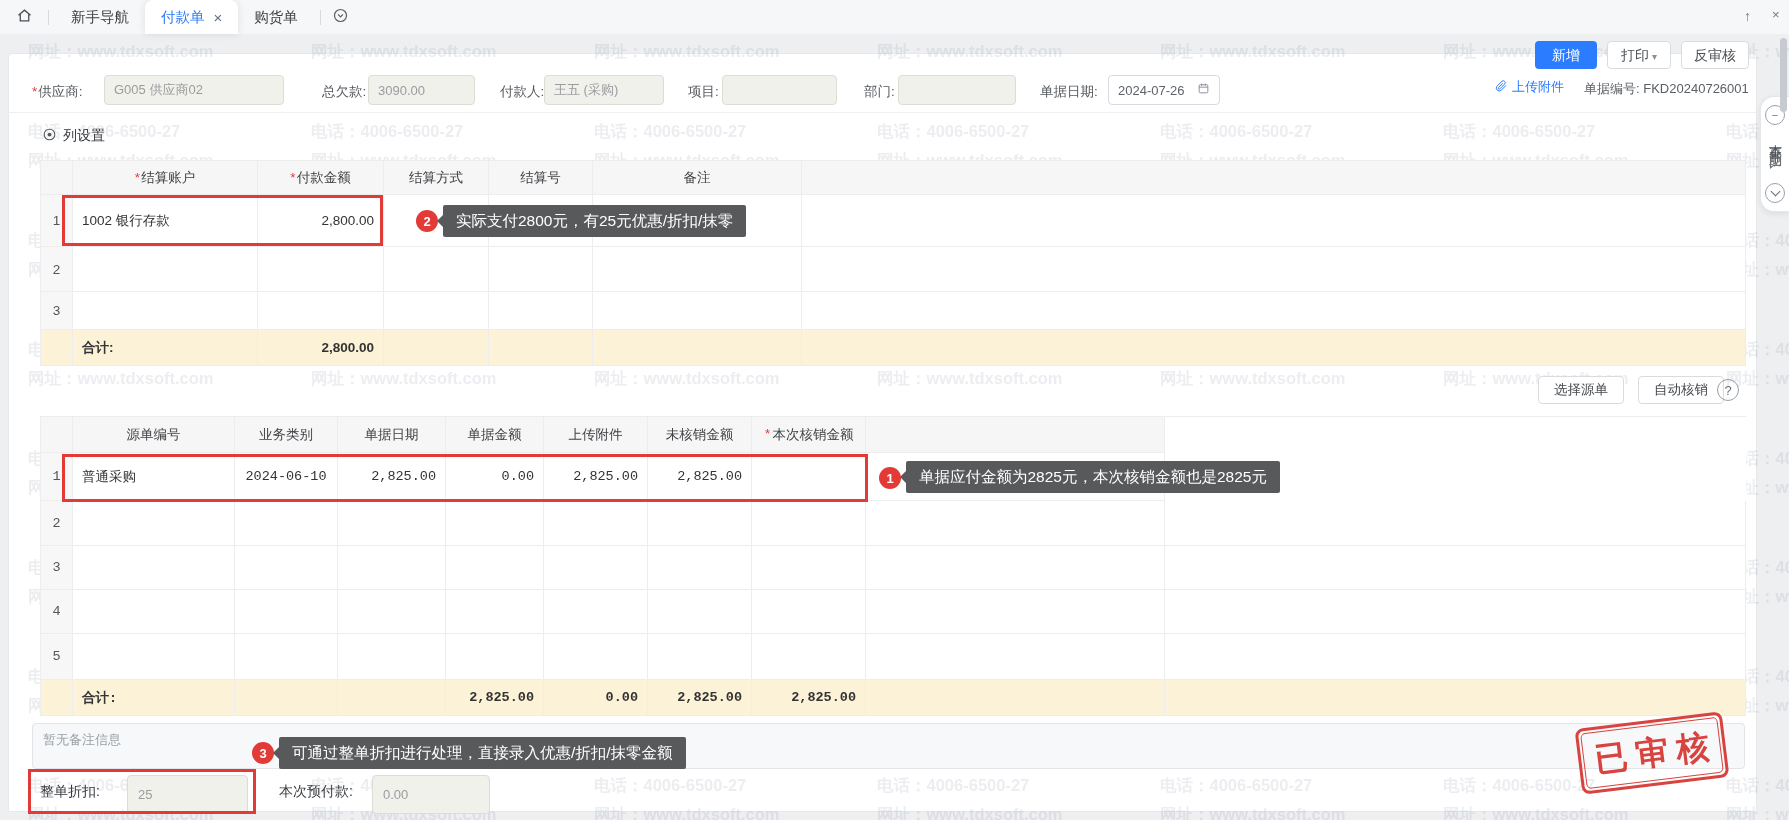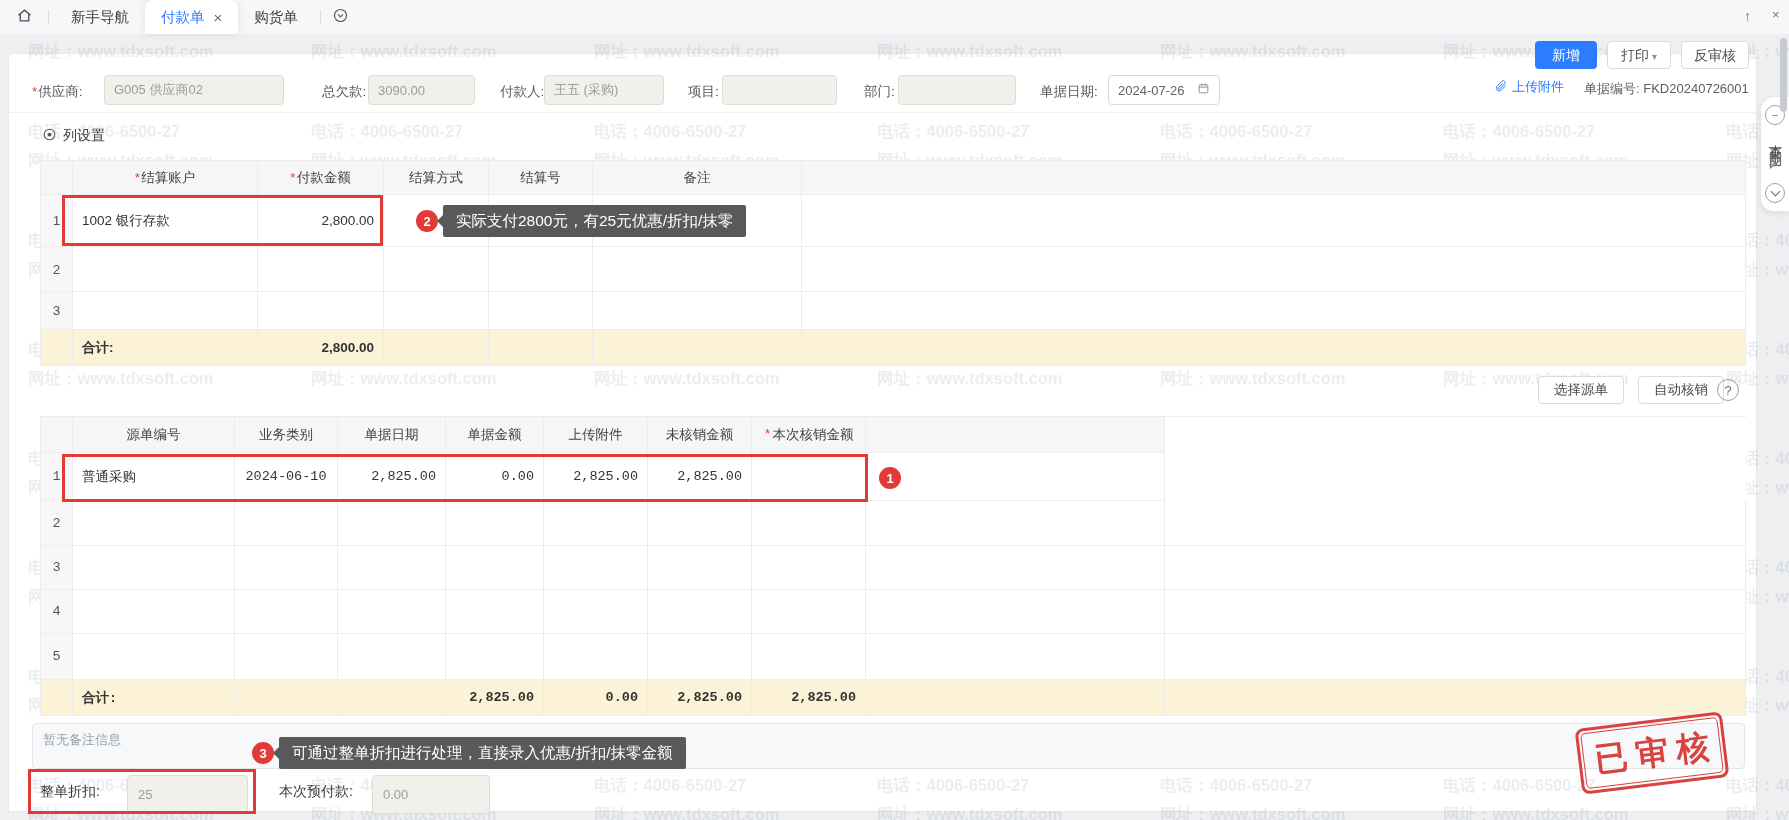--- a/index.html
+++ b/index.html
@@ -466,20 +466,21 @@
   <div class="ftlabel" style="left:40px">整单折扣:</div>
   <div class="ftinput dis" style="left:127px;width:121px">25</div>
   <div class="ftlabel" style="left:279px">本次预付款:</div>
   <div class="ftinput dis" style="left:372px;width:118px">0.00</div>
 
   <div class="redbox" style="left:62px;top:195px;width:321px;height:51px"></div>
   <div class="redbox" style="left:62px;top:454px;width:806px;height:48px"></div>
   <div class="redbox" style="left:28px;top:769px;width:228px;height:45px"></div>
 
   <div class="badge" style="left:879px;top:467px">1</div>
+  <div class="tip" style="left:906px;top:461px">单据应付金额为2825元，本次核销金额也是2825元</div>
   <div class="badge" style="left:416px;top:210px">2</div>
   <div class="tip" style="left:443px;top:205px">实际支付2800元，有25元优惠/折扣/抹零</div>
   <div class="badge" style="left:252px;top:742px">3</div>
   <div class="tip" style="left:279px;top:737px">可通过整单折扣进行处理，直接录入优惠/折扣/抹零金额</div>
 
   <div class="stamp">
     <div class="stamp-inner">已审核</div>
   </div>
 
   <div class="helpw">

